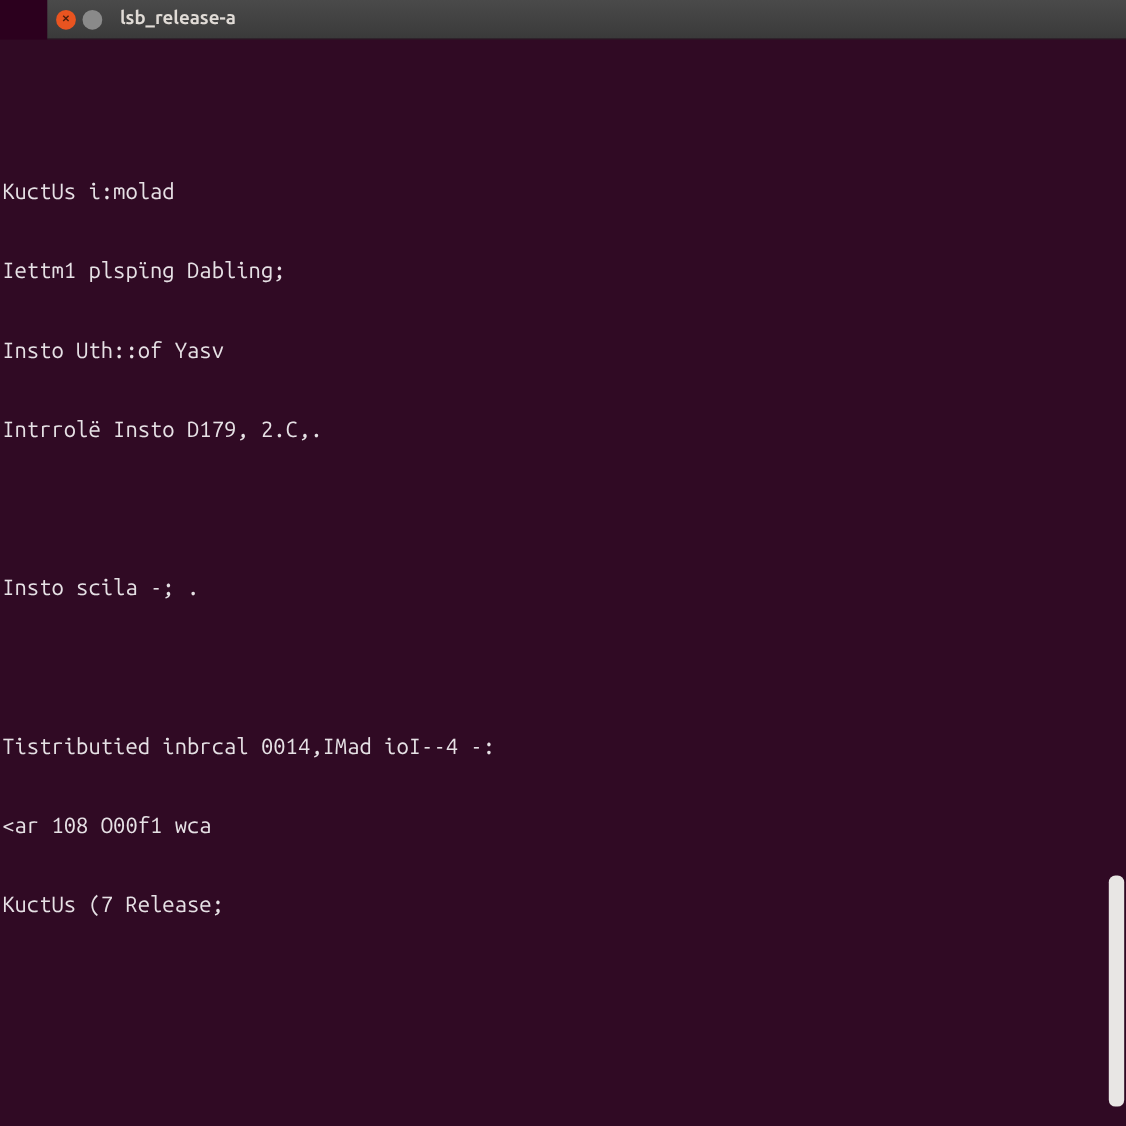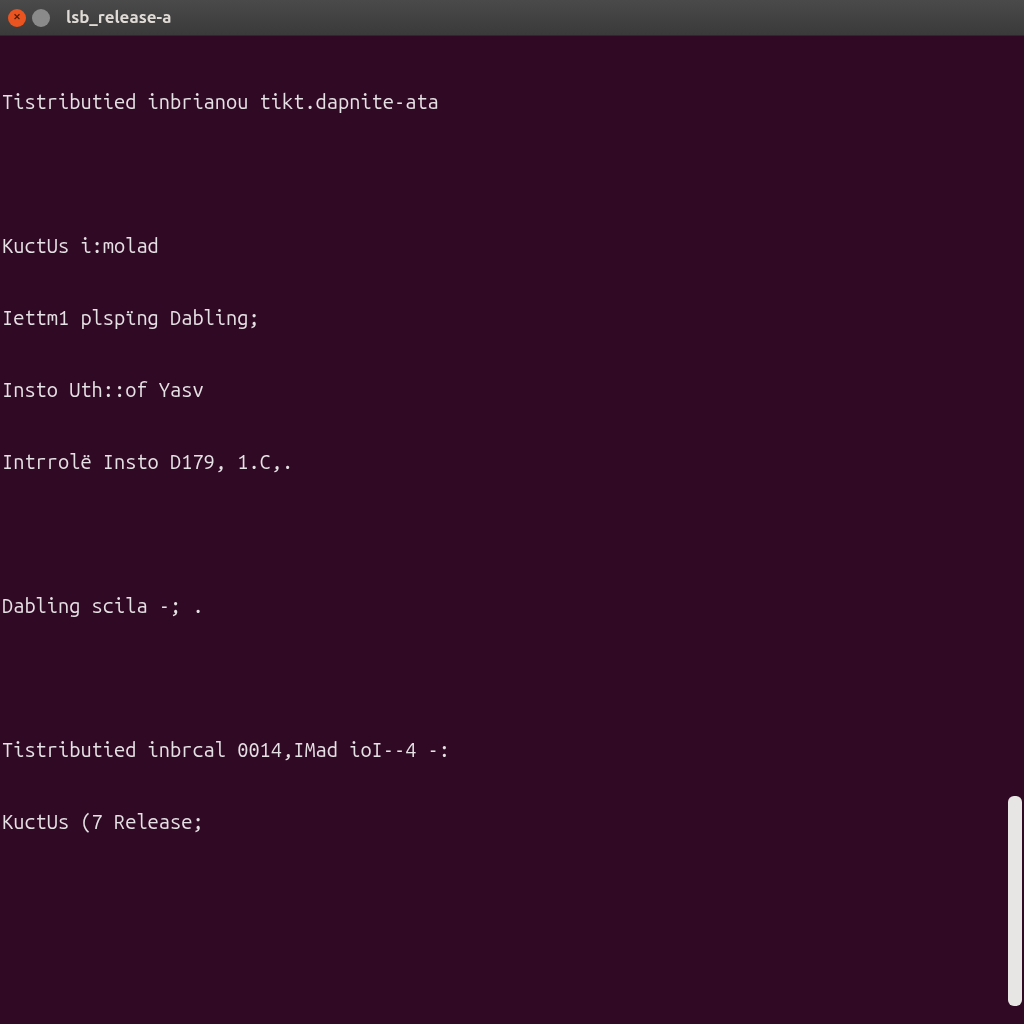--- a/index.html
+++ b/index.html
@@ -13,20 +13,21 @@
     }
 
     .titlebar {
       height: 36px;
       background: linear-gradient(to bottom, #4a4a4a 0%, #3a3a3a 100%);
       display: flex;
       align-items: center;
       padding: 0 8px;
       gap: 6px;
       border-bottom: 1px solid #2a2a2a;
+      margin-left: 43px;
     }
     .win-btn {
       width: 18px; height: 18px;
       border-radius: 50%;
       display: inline-flex;
       align-items: center;
       justify-content: center;
       font-size: 11px;
       font-family: sans-serif;
       font-weight: bold;
@@ -68,30 +69,30 @@
 </head>
 <body>
 
 <div class="titlebar">
   <span class="win-btn win-close"></span>
   <span class="win-btn win-min"></span>
   <span class="titlebar-title">lsb_release-a</span>
 </div>
 
 <div class="terminal">
-  <span class="line"><span>Tistributied inbrianou tikt.dapnite-ata</span></span>
   <span class="line"><span></span></span>
   <span class="line"><span>KuctUs i:molad</span></span>
   <span class="line"><span>Iettm1 plspïng Dabling;</span></span>
   <span class="line"><span>Insto Uth::of Yasv</span></span>
-  <span class="line"><span>Intrrolë Insto D179, 1.C,.</span></span>
+  <span class="line"><span>Intrrolë Insto D179, 2.C,.</span></span>
   <span class="line"><span></span></span>
-  <span class="line"><span>Dabling scila -; .</span></span>
+  <span class="line"><span>Insto scila -; .</span></span>
   <span class="line"><span></span></span>
   <span class="line"><span>Tistributied inbrcal 0014,IMad ioI--4 -:</span></span>
+  <span class="line"><span>&lt;ar 108 O00f1 wca</span></span>
   <span class="line"><span>KuctUs (7 Release;</span></span>
   
   
   
   
   
   
   
   
   

